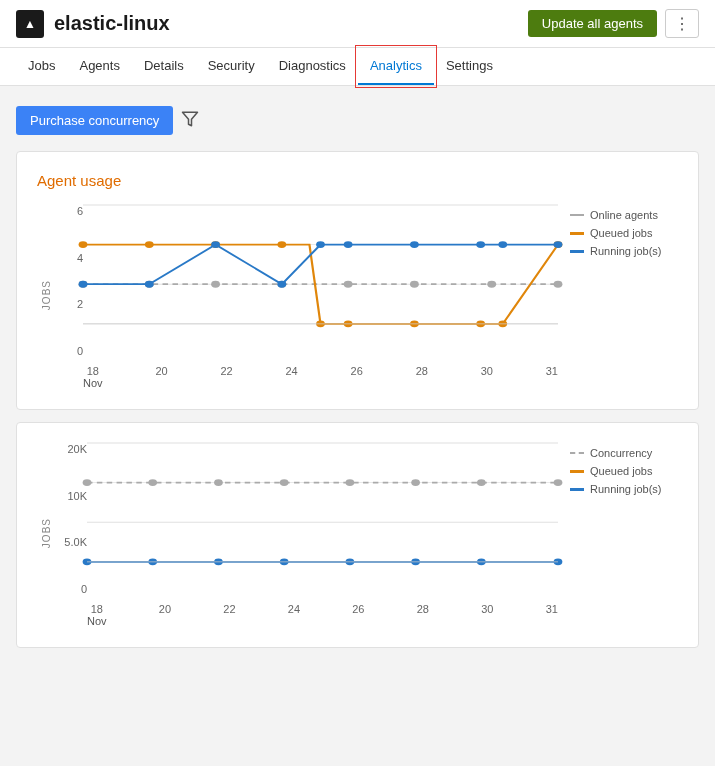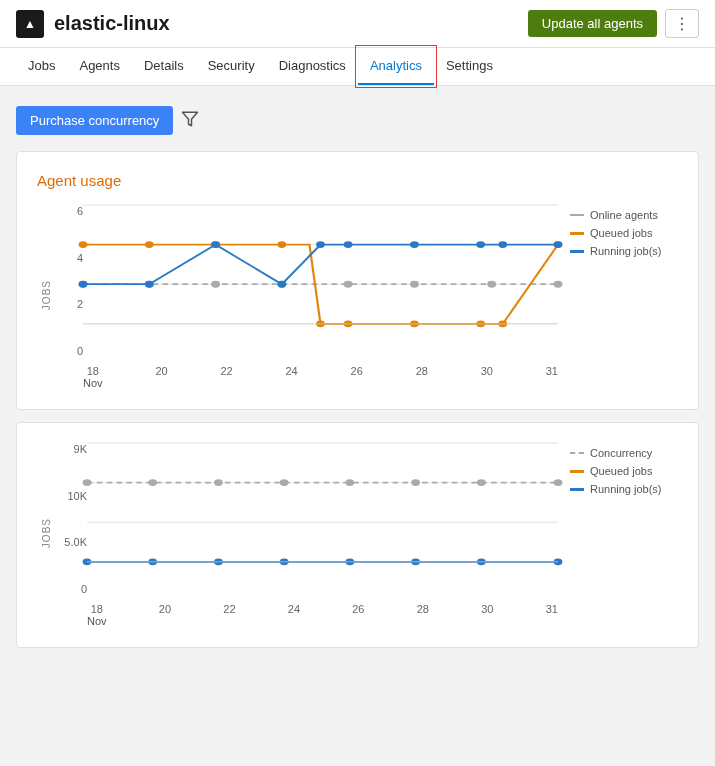--- a/index.html
+++ b/index.html
@@ -166,21 +166,21 @@
   <div class="card">
     <div style="display:flex; align-items:flex-start;">
 
       <div style="position:relative; width:18px; height:180px; flex-shrink:0;">
         <div style="position:absolute; left:0; top:0; height:180px; width:18px; display:flex; align-items:center; justify-content:center;">
           <span style="writing-mode:vertical-rl; transform:rotate(180deg); font-size:10px; color:#888; letter-spacing:1px; text-transform:uppercase;">JOBS</span>
         </div>
       </div>
 
       <div style="width:32px; height:180px; display:flex; flex-direction:column; justify-content:space-between; align-items:flex-end; padding-bottom:28px; flex-shrink:0; font-size:11px; color:#666;">
-        <span>9K</span>
+        <span>20K</span>
         <span>10K</span>
         <span>5.0K</span>
         <span>0</span>
       </div>
 
       <div style="flex:1; min-width:0; position:relative;">
         <svg class="chart-svg" viewBox="0 0 430 180" preserveAspectRatio="none" style="height:155px; width:100%;">
 
           <line x1="0" y1="0" x2="430" y2="0" stroke="#e0e0e0" stroke-width="1"></line>
           <line x1="0" y1="46" x2="430" y2="46" stroke="#e0e0e0" stroke-width="1"></line>

